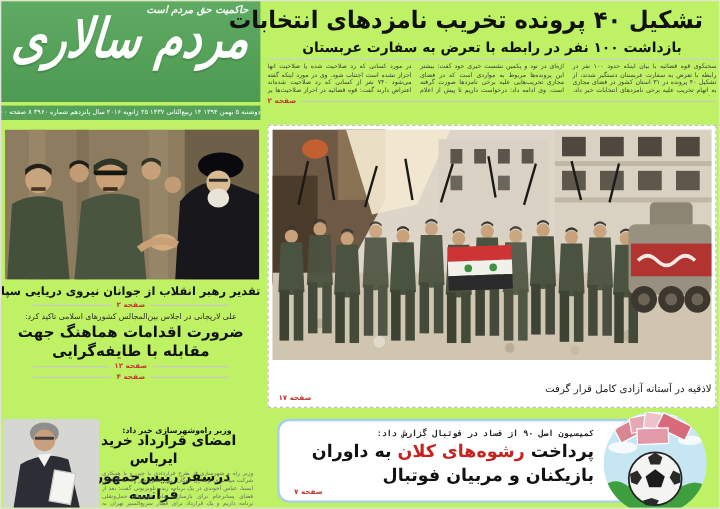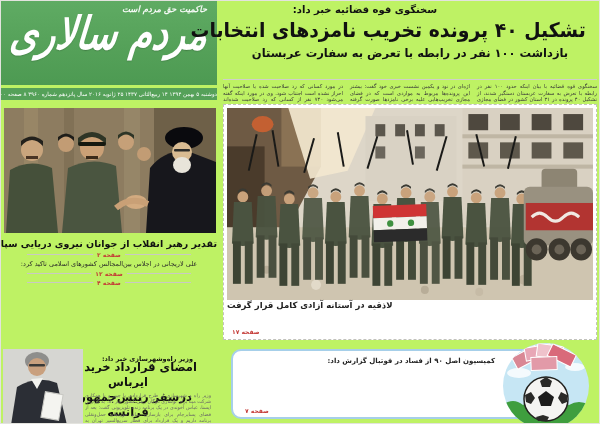--- a/index.html
+++ b/index.html
@@ -32,34 +32,34 @@
   }
   
   .lead { position:absolute; left:222px; top:0; width:374px; }
   .lead-kicker { text-align:center; padding-right:90px; font-size:10px; font-weight:bold; margin-top:3px; }
   .lead-headline {
     text-align:center; font-size:20px; font-weight:bold; white-space:nowrap;
     transform:scaleX(.94); transform-origin:center; margin-top:3px; letter-spacing:-.3px;
   }
   .lead-subhead {
     text-align:center; font-size:11.5px; font-weight:bold; margin-top:4px;
-    padding-bottom:19px; border-bottom:1px solid #cfcfca;
+    padding-bottom:3px; border-bottom:1px solid #cfcfca;
   }
   .lead-cols { display:flex; gap:7px; margin-top:3px; height:27px; overflow:hidden; }
   .lead-col { flex:1; font-size:5.2px; line-height:1.28; text-align:justify; color:#3a3a38; }
   .refrow { display:flex; align-items:center; gap:4px; margin-top:1px; }
   .refrow .rule { flex:1; border-top:1px solid #c9c9c4; height:0; }
   .ref { color:#c43a36; font-size:6px; font-weight:bold; white-space:nowrap; }
   
   .syria-block {
     position:absolute; left:222px; top:103px; width:374px; height:236px;
     border:1px dashed #c2c2bc; padding:3px; background:#fff;
   }
   .syria-photo { width:100%; height:192px; display:block; }
-  .syria-caption { text-align:left; font-size:8.5px; font-weight:bold; margin-top:0; color:#222; }
+  .syria-caption { text-align:right; font-size:8.5px; font-weight:normal; margin-top:20px; color:#222; }
   .syria-headline { text-align:center; font-size:17px; font-weight:bold; color:#c8221f; margin-top:1px; }
   .syria-ref { position:absolute; left:8px; bottom:4px; }
   
   .left-photo { position:absolute; left:3px; top:107px; width:212px; height:125px; }
   .left-photo svg { width:100%; height:100%; display:block; }
   .left-stories { position:absolute; left:0; top:237px; width:216px; text-align:center; }
   .st-h1 { font-size:9.5px; font-weight:bold; white-space:nowrap; }
   .st-kicker { font-size:6.5px; font-weight:normal; color:#2c2c2a; margin-top:2px; white-space:nowrap; }
   .st-h2 { font-size:12.5px; font-weight:bold; line-height:1.25; margin-top:1px; }
   .st-h3 { font-size:12px; font-weight:bold; white-space:nowrap; margin-top:1px; }
@@ -75,40 +75,39 @@
   .airbus-body {
     position:absolute; right:6px; top:44px; width:126px; font-size:4.8px;
     line-height:1.3; text-align:justify; color:#6a6a66; height:30px; overflow:hidden;
   }
   
   .fbox {
     position:absolute; left:230px; top:348px; width:332px; height:70px;
     border:2px solid #a6cfe9; border-radius:10px; background:#fff;
   }
   .fbox-inner { padding:6px 66px 4px 14px; text-align:right; }
-  .f-kicker { font-size:7px; font-weight:bold; color:#222; }
+  .f-kicker { font-size:7px; font-weight:bold; color:#222;font-family:Liberation Mono, monospace; }
   .f-headline { font-size:14.5px; font-weight:bold; line-height:1.35; margin-top:2px; color:#111; }
   .f-red { color:#c8221f; }
   .f-ref { position:absolute; left:12px; bottom:3px; }
   .fcircle { position:absolute; left:502px; top:342px; width:86px; height:86px; }
   .fcircle svg { width:100%; height:100%; display:block; }
 </style>
 </head>
 <body>
 
 <div id="page">
 
   <div class="masthead">
     <div class="tagline">حاکمیت حق مردم است</div>
     <div class="mast-title">مردم سالاری</div>
   </div>
   <div class="datestrip">دوشنبه ۵ بهمن ۱۳۹۴    ۱۴ ربیع‌الثانی ۱۴۳۷    ۲۵ ژانویه ۲۰۱۶    سال پانزدهم    شماره ۳۹۶۰    ۸ صفحه    ۱۰۰۰ تومان</div>
 
   <div class="lead">
-    <div class="lead-kicker">سخنگوی قوه قضائیه خبر داد:</div>
     <div class="lead-headline">تشکیل ۴۰ پرونده تخریب نامزدهای انتخابات</div>
     <div class="lead-subhead">بازداشت ۱۰۰ نفر در رابطه با تعرض به سفارت عربستان</div>
     <div class="lead-cols">
       <div class="lead-col">سخنگوی قوه قضائیه با بیان اینکه حدود ۱۰۰ نفر در رابطه با تعرض به سفارت عربستان دستگیر شدند، از تشکیل ۴۰ پرونده در ۳۱ استان کشور در فضای مجازی به اتهام تخریب علیه برخی نامزدهای انتخابات خبر داد. به گزارش ایرنا، حجت‌الاسلام غلامحسین محسنی</div>
       <div class="lead-col">اژه‌ای در نود و یکمین نشست خبری خود گفت: بیشتر این پرونده‌ها مربوط به مواردی است که در فضای مجازی تخریب‌هایی علیه برخی نامزدها صورت گرفته است. وی ادامه داد: درخواست داریم تا پیش از اعلام رسمی تبلیغات، از طریق مراجع رسمی اطلاع‌رسانی شود</div>
       <div class="lead-col">در مورد کسانی که رد صلاحیت شده یا صلاحیت آنها احراز نشده است اجتناب شود. وی در مورد اینکه گفته می‌شود ۷۴۰ نفر از کسانی که رد صلاحیت شده‌اند اعتراض دارند گفت: قوه قضائیه در احراز صلاحیت‌ها بر اساس قانون عمل می‌کند</div>
     </div>
     <div class="refrow">
       <span class="rule"></span>
       <span class="ref">صفحه ۲</span>
@@ -153,20 +152,21 @@
   </div>
 
   <div class="left-stories">
     <div class="st-h1">تقدیر رهبر انقلاب از جوانان نیروی دریایی سپاه</div>
     <div class="refrow centered">
       <span class="rule"></span>
       <span class="ref">صفحه ۲</span>
       <span class="rule"></span>
     </div>
     <div class="st-kicker">علی لاریجانی در اجلاس بین‌المجالس کشورهای اسلامی تاکید کرد:</div>
+    <div class="st-h2">ضرورت اقدامات هماهنگ جهت مقابله با طایفه‌گرایی</div>
     <div class="refrow centered">
       <span class="rule"></span>
       <span class="ref">صفحه ۱۲</span>
       <span class="rule"></span>
     </div>
     <div class="refrow centered">
       <span class="rule"></span>
       <span class="ref">صفحه ۴</span>
       <span class="rule"></span>
     </div>
@@ -283,20 +283,24 @@
       <circle cx="358" cy="140" r="11" fill="#3c382f"></circle>
         <circle cx="358" cy="140" r="5" fill="#6b6457"></circle>
     </svg>
     <div class="syria-caption">لاذقیه در آستانه آزادی کامل قرار گرفت</div>
     <span class="ref syria-ref">صفحه ۱۷</span>
   </div>
 
   <div class="fbox">
     <div class="fbox-inner">
       <div class="f-kicker">کمیسیون اصل ۹۰ از فساد در فوتبال گزارش داد:</div>
+      <div class="f-headline">
+        <span>پرداخت </span><span class="f-red">رشوه‌های کلان</span><span> به داوران</span><br>
+        <span>بازیکنان و مربیان فوتبال</span>
+      </div>
     </div>
     <span class="ref f-ref">صفحه ۷</span>
   </div>
   <div class="fcircle">
     <svg viewBox="0 0 86 86">
       <defs>
           <clipPath id="cir">
             <circle cx="43" cy="43" r="43"></circle>
           </clipPath>
         </defs>

